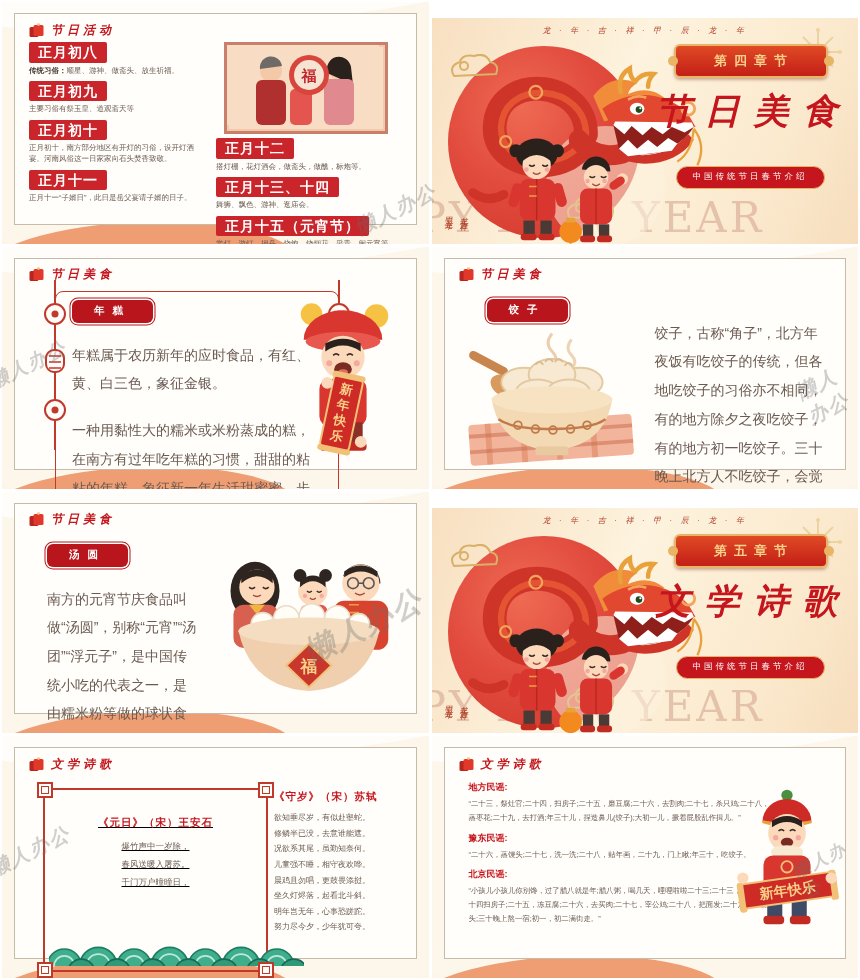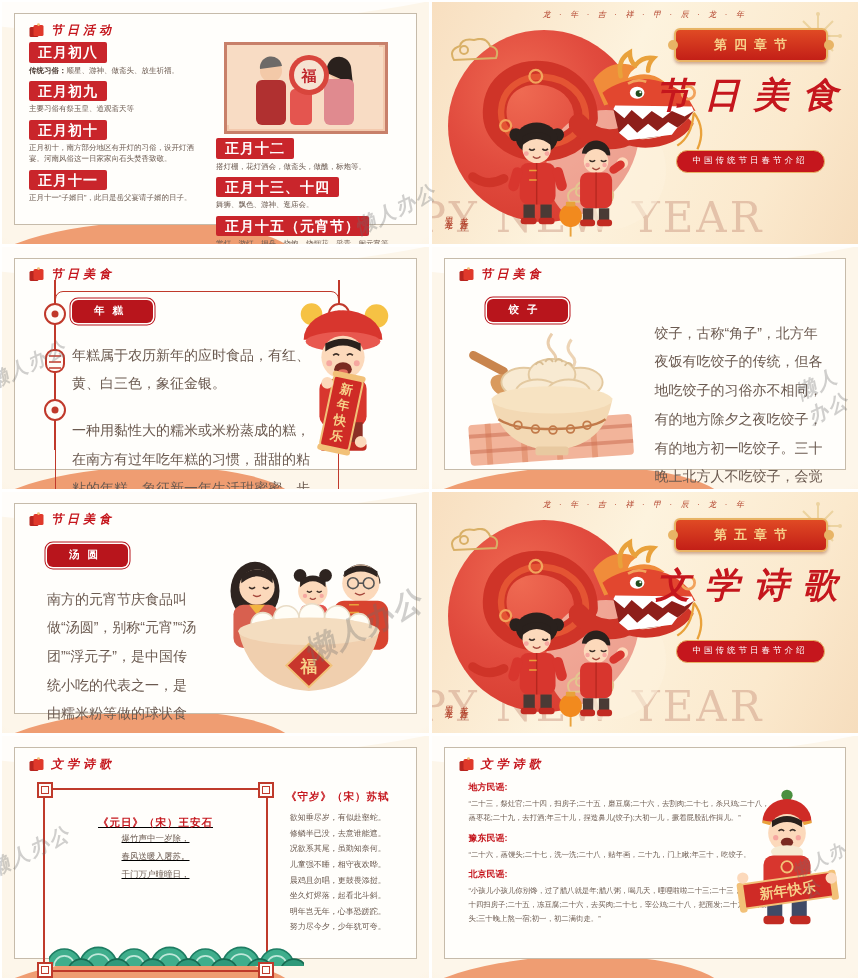--- a/index.html
+++ b/index.html
@@ -35,31 +35,31 @@
   .chain.left{left:-14px;}
   .chain.right{right:-14px;}
   
   .s7-cols{display:flex;margin-top:2px;}
   .poem-frame{position:relative;width:205px;border:2px solid #bf3a2b;margin:12px 6px 0 14px;padding:26px 8px 6px;text-align:center;height:148px;box-sizing:content-box;text-decoration:underline;}
   .knot{position:absolute;width:12px;height:12px;background:#fffdf9;border:2px solid #bf3a2b;z-index:2;}
   .knot i{position:absolute;inset:2px;border:1.5px solid #bf3a2b;display:block;}
   .knot.tl{top:-8px;left:-8px}.knot.tr{top:-8px;right:-8px}.knot.bl{bottom:-8px;left:-8px}.knot.br{bottom:-8px;right:-8px}
   .poem-title{color:#c5161d;font-weight:bold;font-size:10.5px;letter-spacing:1px;}
   .poem-line{font-size:8.5px;color:#6b5a50;line-height:2.1;}
-  .poem2{flex:1;text-align:center;padding-top:14px;}
+  .poem2{flex:1;text-align:left;padding-top:14px;}
   .poem2 .poem-line{line-height:1.95;font-size:8px;}
   .waves{position:absolute;left:4px;right:4px;bottom:4px;height:34px;}
   
   .folk{margin:6px 4px 0 10px;width:305px;}
   .folk-label{color:#c5161d;font-weight:bold;font-size:9px;margin:7px 0 3px;}
   .folk-text{font-size:7.4px;color:#6b5a50;line-height:1.85;}
   .boy8{position:absolute;right:4px;bottom:14px;width:108px;height:160px;z-index:4;}
   .boy3{position:absolute;right:14px;bottom:6px;width:118px;height:172px;z-index:4;}
   
-  .slide--cover{background:linear-gradient(115deg,#f8dfc0 0%,#fdf3de 42%,#fbe9cd 78%,#f6ddbd 100%);}
+  .slide--cover{background:linear-gradient(115deg,#f8dfc0 0%,#fdf3de 42%,#fbe9cd 78%,#f6ddbd 100%);margin-top:16px;}
   .tagline{position:absolute;top:7px;left:0;right:0;text-align:center;font-size:8px;color:#b3442e;letter-spacing:3px;font-family:"DejaVu Serif",serif;font-style:italic;z-index:4;}
   .big-circle{position:absolute;left:16px;top:28px;width:192px;height:192px;border-radius:50%;background:radial-gradient(circle at 38% 32%,#ef6a52 0%,#e14b3e 45%,#d23429 100%);z-index:1;}
   .big-circle:after{content:"";position:absolute;right:-26px;bottom:-8px;width:120px;height:120px;border-radius:50%;background:rgba(253,243,222,.55);}
   .dragon{position:absolute;left:4px;top:14px;width:300px;height:210px;z-index:2;}
   .kids{position:absolute;left:48px;top:112px;width:185px;height:132px;z-index:5;}
   .en-watermark{position:absolute;bottom:2px;left:-118px;white-space:nowrap;font-family:"DejaVu Serif",serif;font-size:42px;letter-spacing:3px;color:rgba(196,138,117,.42);z-index:0;}
   .chapter-banner{position:absolute;left:242px;top:26px;width:150px;height:30px;z-index:4;background:linear-gradient(#e04a24,#c31f17);border:2px solid #e8b465;border-radius:6px;display:flex;align-items:center;justify-content:center;box-shadow:0 2px 3px rgba(120,40,20,.35);}
   .chapter-banner:before,.chapter-banner:after{content:"";position:absolute;top:50%;width:10px;height:10px;margin-top:-5px;border-radius:50%;background:#e8b465;}
   .chapter-banner:before{left:-8px;}.chapter-banner:after{right:-8px;}
   .chapter-text{color:#f7d08a;font-weight:bold;font-size:13px;letter-spacing:7px;text-indent:7px;font-family:"DejaVu Serif",serif;}
@@ -550,21 +550,21 @@
           <span class="knot tr">
                 <i></i>
               </span>
           <span class="knot bl">
                 <i></i>
               </span>
           <span class="knot br">
                 <i></i>
               </span>
           <div class="poem-title">《元日》（宋）王安石</div>
-          <div style="">
+          <div style="margin-top:8px;">
             <div class="poem-line">爆竹声中一岁除，</div>
             <div class="poem-line">春风送暖入屠苏。</div>
             <div class="poem-line">千门万户曈曈日，</div>
           </div>
           <svg class="waves" viewBox="0 0 300 40" preserveAspectRatio="none">
             <g>
               <g fill="#3fae8c" stroke="#1e7d63" stroke-width="2">
                 <circle cx="18" cy="40" r="20"></circle>
                     <circle cx="58" cy="40" r="22"></circle>
                     <circle cx="100" cy="40" r="20"></circle>

